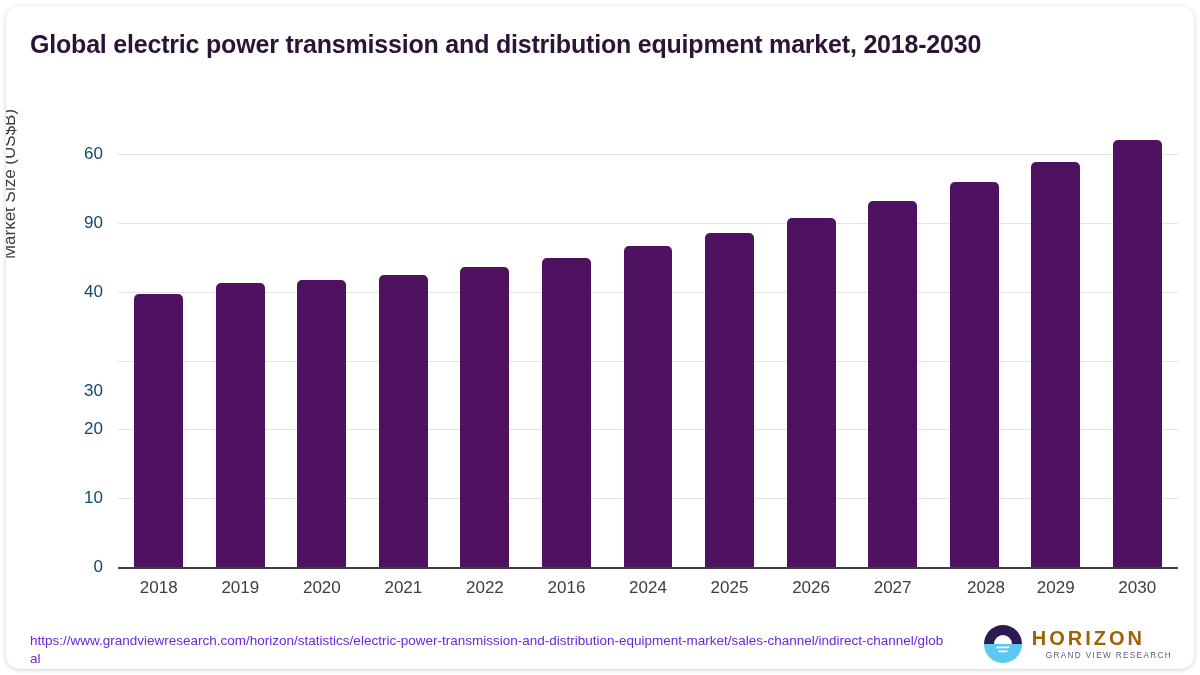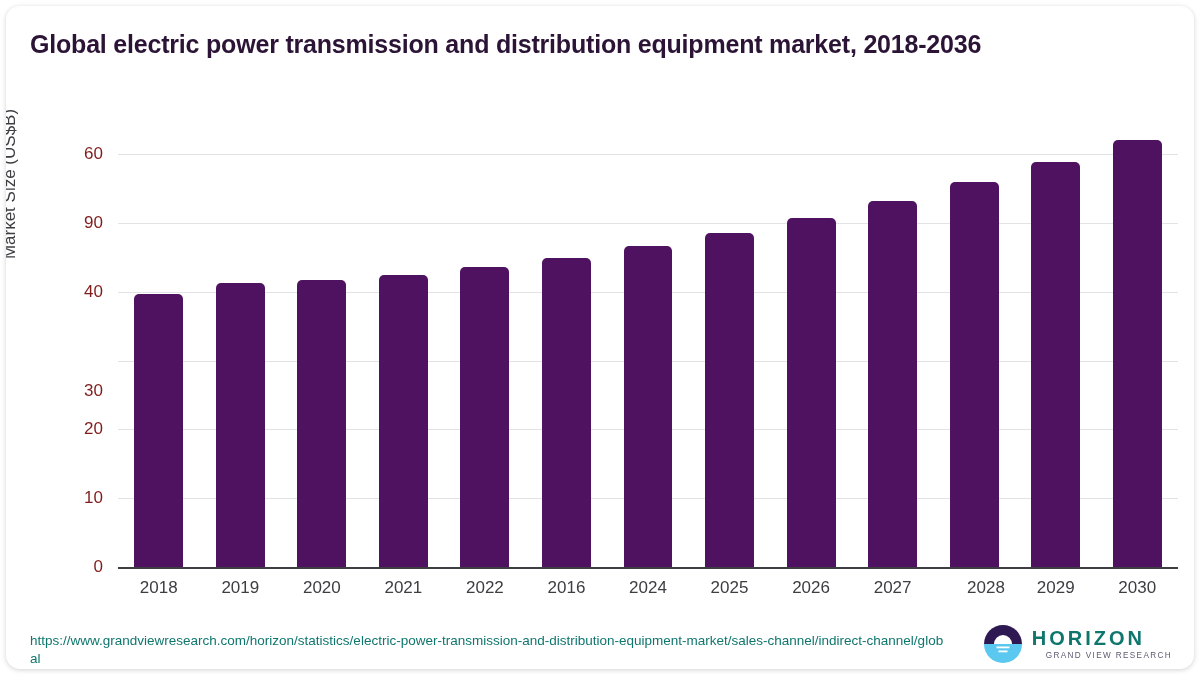--- a/index.html
+++ b/index.html
@@ -43,21 +43,21 @@
   }
   .gridline.axis-zero {
     height: 1.5px;
     background: #3d3d42;
   }
   .ytick-label {
     position: absolute;
     right: 1px;
     transform: translateY(-50%);
     font-size: 17px;
-    color: #7f1d1d;
+    color: #0c4a6e;
     text-align: left;
     white-space: nowrap;
   }
   #ytick-labels {
     position: absolute;
     left: 48px; top: 114px;
     width: 50px; height: 447px;
   }
   #y-axis-title {
     position: absolute;
@@ -91,47 +91,47 @@
     color: #3d3d42;
     white-space: nowrap;
   }
   
   #source-url {
     position: absolute;
     left: 24px; top: 626px;
     width: 915px;
     font-size: 13.5px;
     line-height: 18px;
-    color: #0f766e;
+    color: #6d28d9;
     word-break: break-all;
   }
   #logo {
     position: absolute;
     right: 22px; top: 618px;
     display: flex;
     align-items: center;
     gap: 9px;
   }
   #logo-mark { width: 40px; height: 40px; display: block; }
   #logo-text { display: flex; flex-direction: column; justify-content: center; }
   #logo-wordmark {
     font-size: 20px; font-weight: bold; letter-spacing: 3px;
-    color: #0f766e; line-height: 1.05;
+    color: #a16207; line-height: 1.05;
   }
   #logo-tagline {
     font-size: 8.2px; letter-spacing: 1.35px;
     color: #5b5b72; line-height: 1.2; margin-top: 2px; padding-left: 14px;
   }
 </style>
 </head>
 <body>
 
 <div id="card">
 
-  <div id="chart-title">Global electric power transmission and distribution equipment market, 2018-2036</div>
+  <div id="chart-title">Global electric power transmission and distribution equipment market, 2018-2030</div>
 
   <div id="y-axis-title">Market Size (US$B)</div>
 
   <div id="ytick-labels">
       <div class="ytick-label" style="top: 447px;">0</div>
       <div class="ytick-label" style="top: 378.231px;">10</div>
       <div class="ytick-label" style="top: 309.462px;">20</div>
       <div class="ytick-label" style="top: 240.692px; margin-top: 30px;">30</div>
       <div class="ytick-label" style="top: 171.923px;">40</div>
       <div class="ytick-label" style="top: 103.154px;">90</div>

